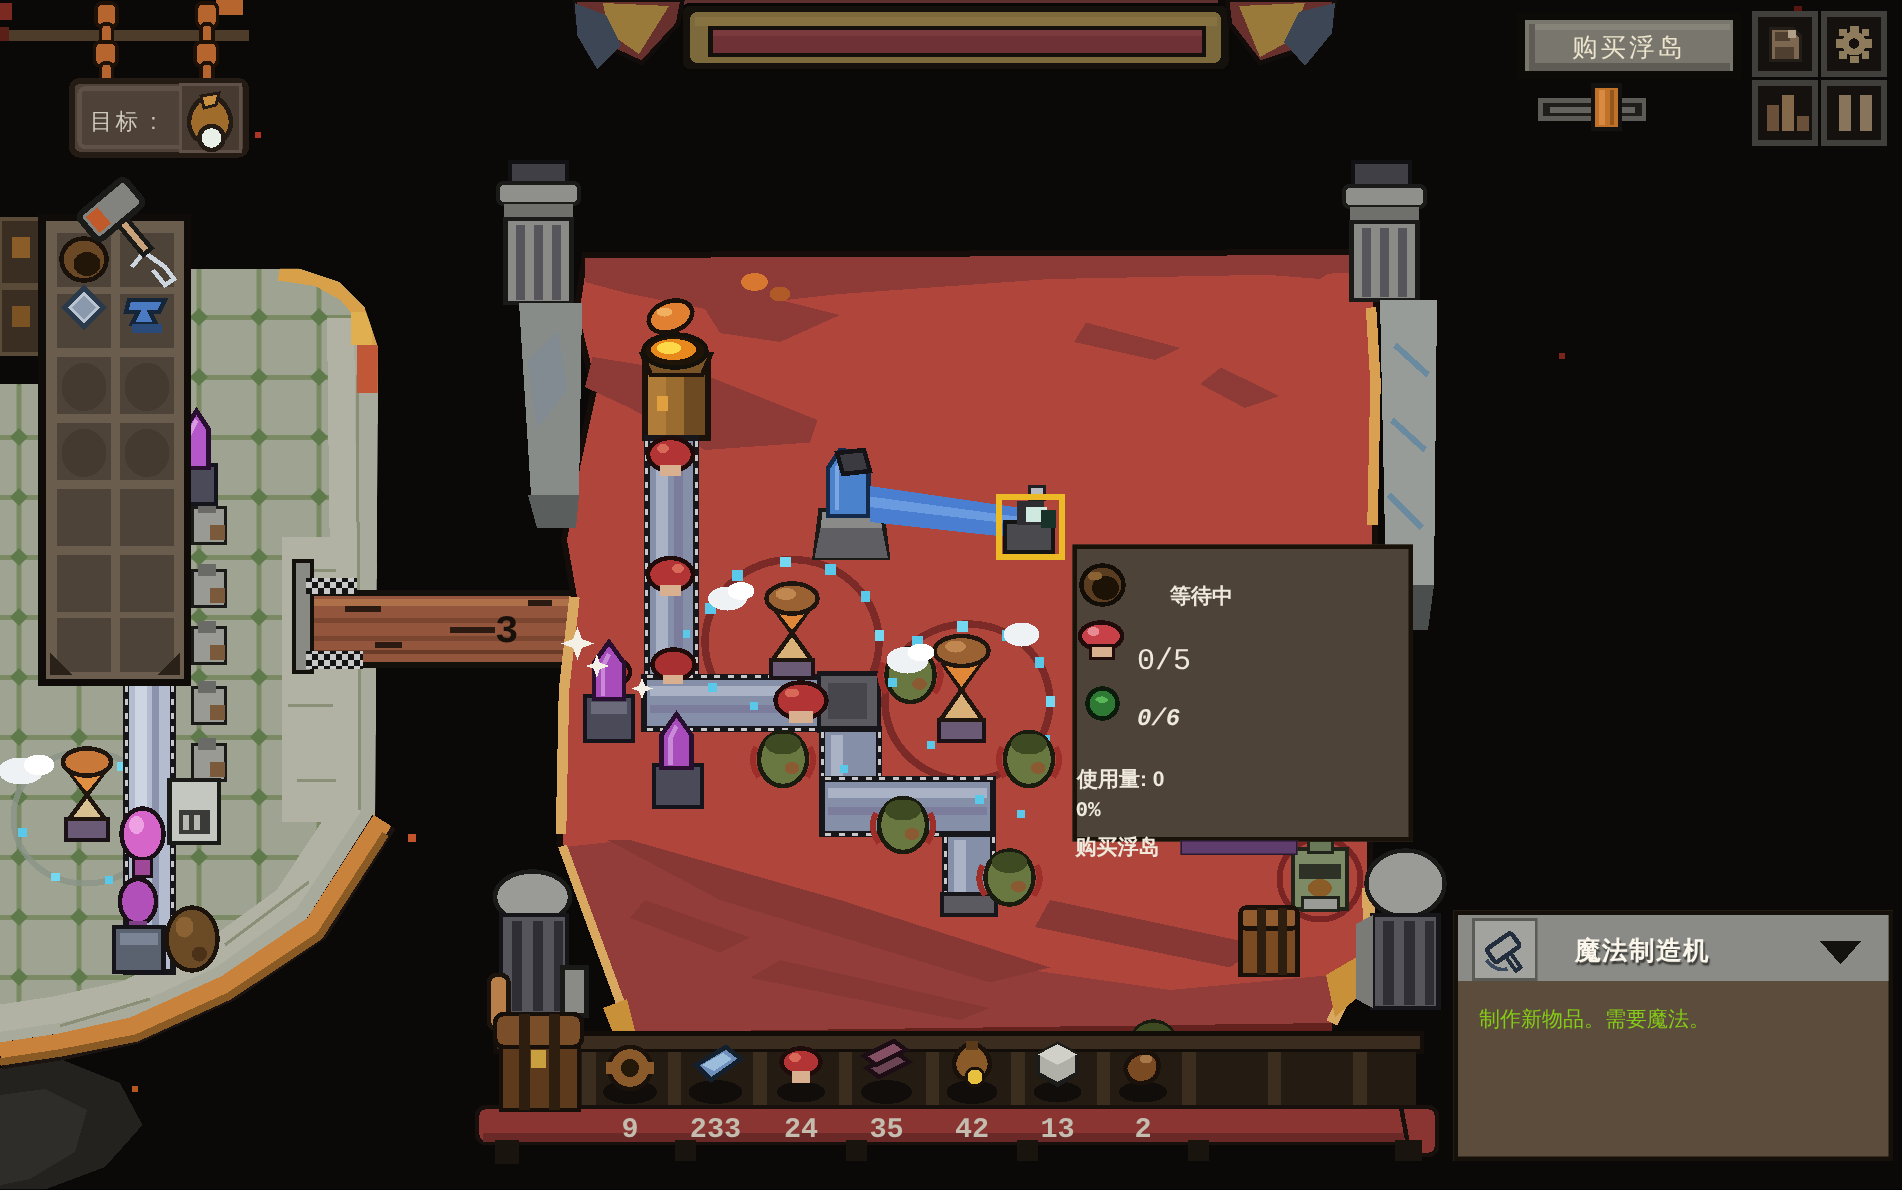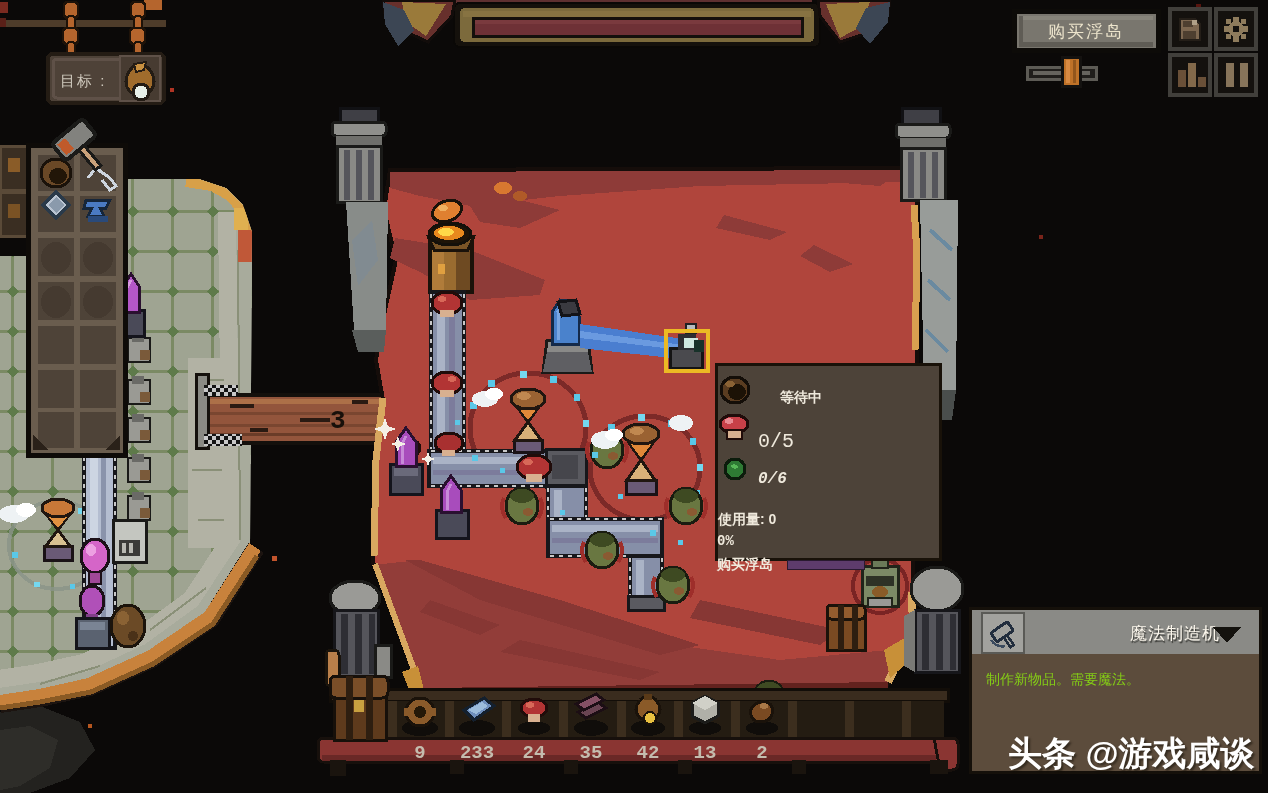--- a/index.html
+++ b/index.html
@@ -750,22 +750,21 @@
 
 <svg class="abs" style="left:981px;top:612px" width="44" height="42" viewBox="0 0 44 42">
 <rect x="1" y="1" width="42" height="40" fill="#a2a29e" stroke="#5a5a56" stroke-width="2"></rect>
 <g transform="rotate(-35 22 21)">
 <rect x="12" y="14" width="20" height="11" rx="2" fill="none" stroke="#222e3e" stroke-width="3"></rect>
 <rect x="20" y="25" width="4" height="12" fill="none" stroke="#222e3e" stroke-width="2.5"></rect>
 </g>
 <path d="M10,28 q6,8 14,6" stroke="#3a4a5e" stroke-width="2.5" fill="none"></path>
 </svg>
 
-<div class="abs" style="left:1050px;top:622px;width:170px;text-align:right;font-size:17px;color:#fbf6ec;font-weight:normal;text-shadow:1px 2px 1px #3a3a36;letter-spacing:1px;">魔法制造机</div>
+<div class="abs" style="left:1050px;top:622px;width:170px;text-align:left;font-size:17px;color:#fbf6ec;font-weight:bold;text-shadow:1px 2px 1px #3a3a36;letter-spacing:1px;">魔法制造机</div>
 
 <svg class="abs" style="left:1212px;top:626px" width="30" height="18" viewBox="0 0 30 18">
 <polygon points="1,1 29,1 15,17" fill="#14120e"></polygon>
 </svg>
 
 <div class="abs" style="left:986px;top:671px;font-size:14px;color:#84cc16;">制作新物品。需要魔法。</div>
 
-<div class="abs" style="left:1008px;top:731px;font-size:34px;color:#ffffff;white-space:nowrap;text-shadow:2px 2px 2px rgba(20,16,10,0.55);"><span style="font-weight:900;letter-spacing:0px;">头条</span> <span style="font-weight:700;">@游戏咸谈</span></div>
 </div>
 
 </body></html>

